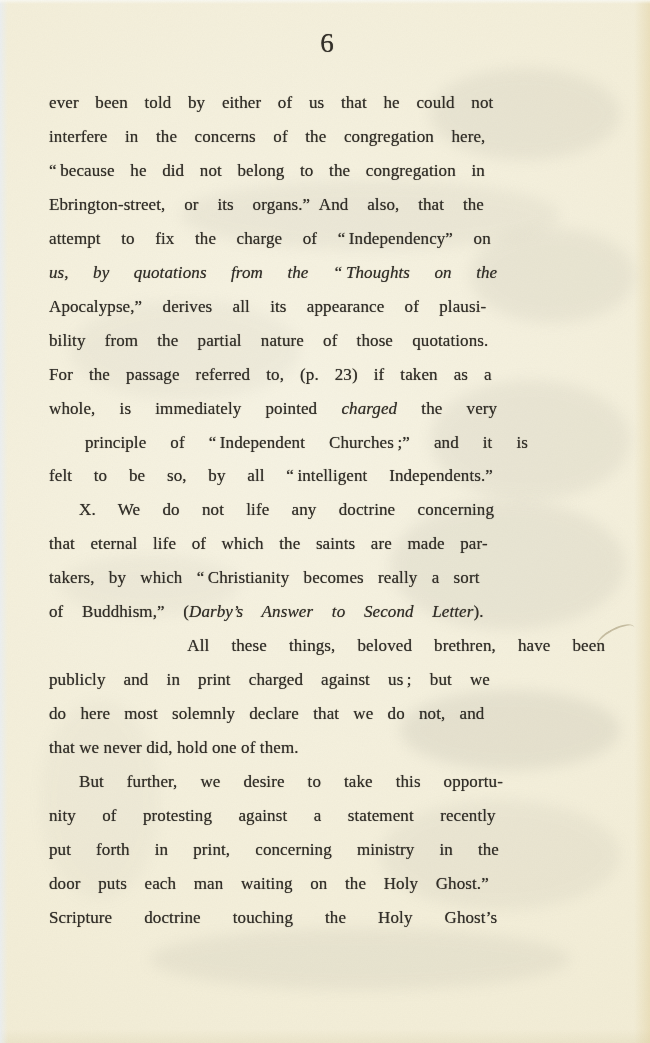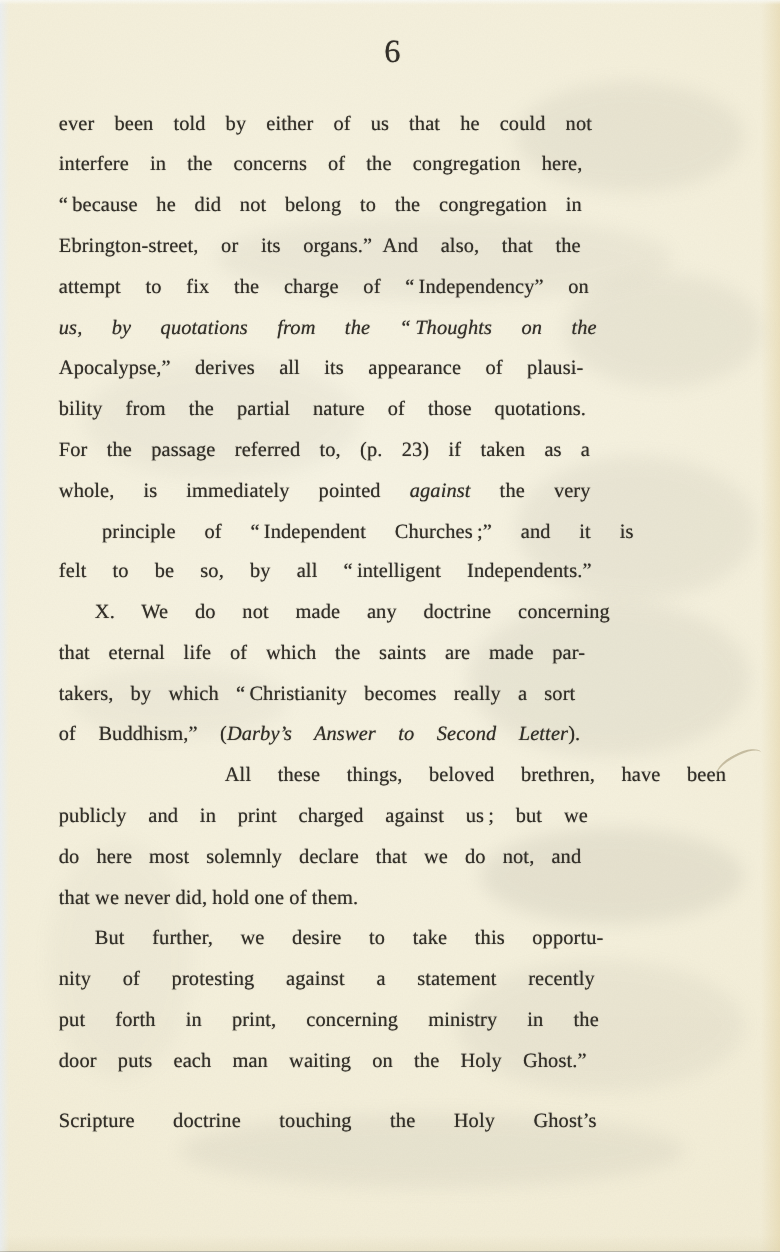--- a/index.html
+++ b/index.html
@@ -97,36 +97,36 @@
   <div class="text-block">
       <div class="line" style="word-spacing: 12.3266px;"><span>ever been told by either of us that he could not</span></div>
       <div class="line" style="word-spacing: 13.1987px;"><span>interfere in the concerns of the congregation here,</span></div>
       <div class="line" style="word-spacing: 11.2949px;"><span>“ because he did not belong to the congregation in</span></div>
       <div class="line" style="word-spacing: 14.474px;"><span>Ebrington-street, or its organs.” And also, that the</span></div>
       <div class="line" style="word-spacing: 16.2121px;"><span>attempt to fix the charge of “ Independency” on</span></div>
       <div class="line" style="word-spacing: 20.1004px; font-style: italic;"><span>us, by quotations from the “ Thoughts on the</span></div>
       <div class="line" style="word-spacing: 15.9427px;"><span>Apocalypse,” derives all its appearance of plausi-</span></div>
       <div class="line" style="word-spacing: 14.8259px;"><span>bility from the partial nature of those quotations.</span></div>
       <div class="line" style="word-spacing: 11.6719px;"><span>For the passage referred to, (p. 23) if taken as a</span></div>
-      <div class="line" style="word-spacing: 19.8203px;"><span>whole, is immediately pointed </span><span class="italic">against</span><span> the very</span></div>
+      <div class="line" style="word-spacing: 19.8203px;"><span>whole, is immediately pointed </span><span class="italic">charged</span><span> the very</span></div>
       <div class="line" style="word-spacing: 19.651px; margin-left: 36px;"><span>principle of “ Independent Churches ;” and it is</span></div>
       <div class="line" style="word-spacing: 17.3795px;"><span>felt to be so, by all “ intelligent Independents.”</span></div>
-      <div class="line indent" style="word-spacing: 17.9442px;"><span>X. We do not made any doctrine concerning</span></div>
+      <div class="line indent" style="word-spacing: 17.9442px;"><span>X. We do not life any doctrine concerning</span></div>
       <div class="line" style="word-spacing: 11.2378px;"><span>that eternal life of which the saints are made par-</span></div>
       <div class="line" style="word-spacing: 9.9442px;"><span>takers, by which “ Christianity becomes really a sort</span></div>
       <div class="line" style="word-spacing: 14.2786px;"><span>of Buddhism,” (</span><span class="italic">Darby’s Answer to Second Letter</span><span>).</span></div>
       <div class="line indent" style="word-spacing: 17.724px; text-align: right;"><span>All these things, beloved brethren, have been</span></div>
       <div class="line" style="word-spacing: 13.75px;"><span>publicly and in print charged against us ; but we</span></div>
       <div class="line" style="word-spacing: 9.85243px;"><span>do here most solemnly declare that we do not, and</span></div>
       <div class="line"><span>that we never did, hold one of them.</span></div>
       <div class="line indent" style="word-spacing: 18.6183px;"><span>But further, we desire to take this opportu-</span></div>
       <div class="line" style="word-spacing: 22.0521px;"><span>nity of protesting against a statement recently</span></div>
       <div class="line" style="word-spacing: 20.7321px;"><span>put forth in print, concerning ministry in the</span></div>
       <div class="line" style="word-spacing: 13.2715px;"><span>door puts each man waiting on the Holy Ghost.”</span></div>
-      <div class="line" style="word-spacing: 27.6594px; margin-top: 16px;"><span>Scripture doctrine touching the Holy Ghost’s</span></div>
+      <div class="line" style="word-spacing: 27.6594px;"><span>Scripture doctrine touching the Holy Ghost’s</span></div>
     </div>
 
   <svg class="grain" width="650" height="1043" xmlns="http://www.w3.org/2000/svg">
     <filter id="grain-f">
       <feTurbulence type="fractalNoise" baseFrequency="0.8" numOctaves="2" seed="11" result="n"></feTurbulence>
       <feColorMatrix in="n" type="matrix" values="0 0 0 0 0.45
                 0 0 0 0 0.42
                 0 0 0 0 0.30
                 0 0 0 0.8 0"></feColorMatrix>
     </filter>

